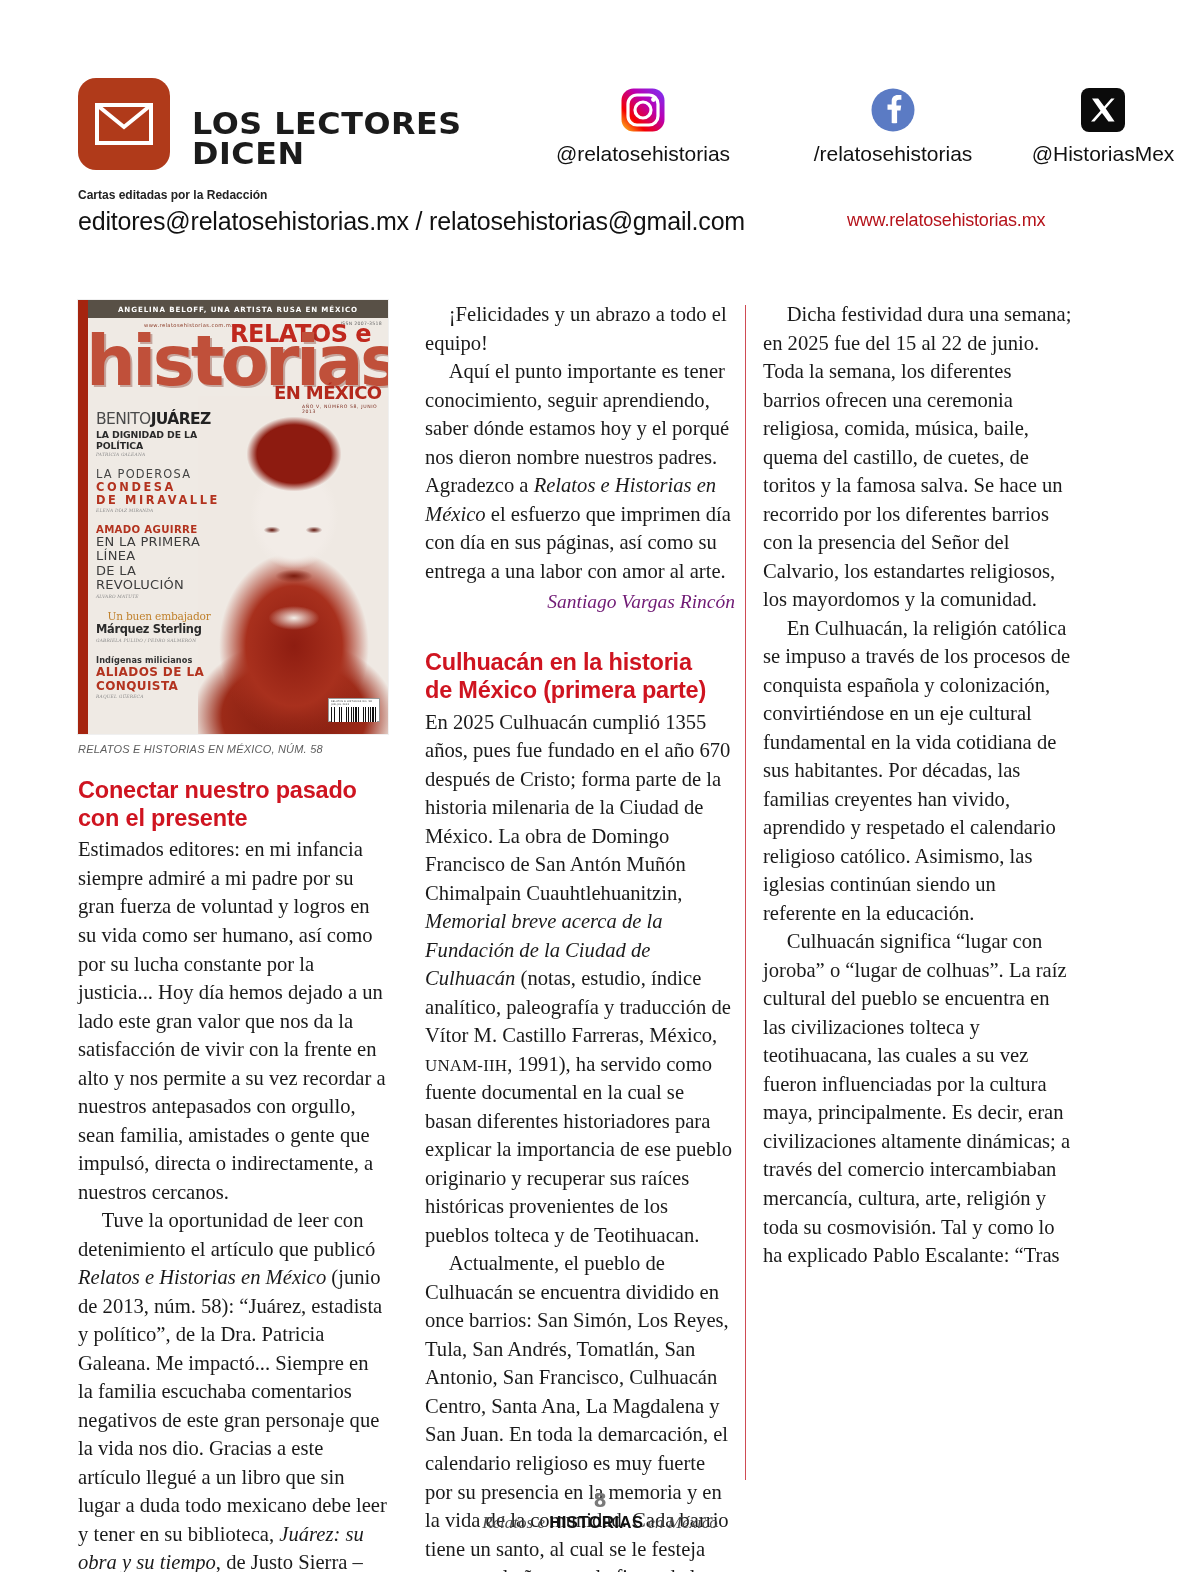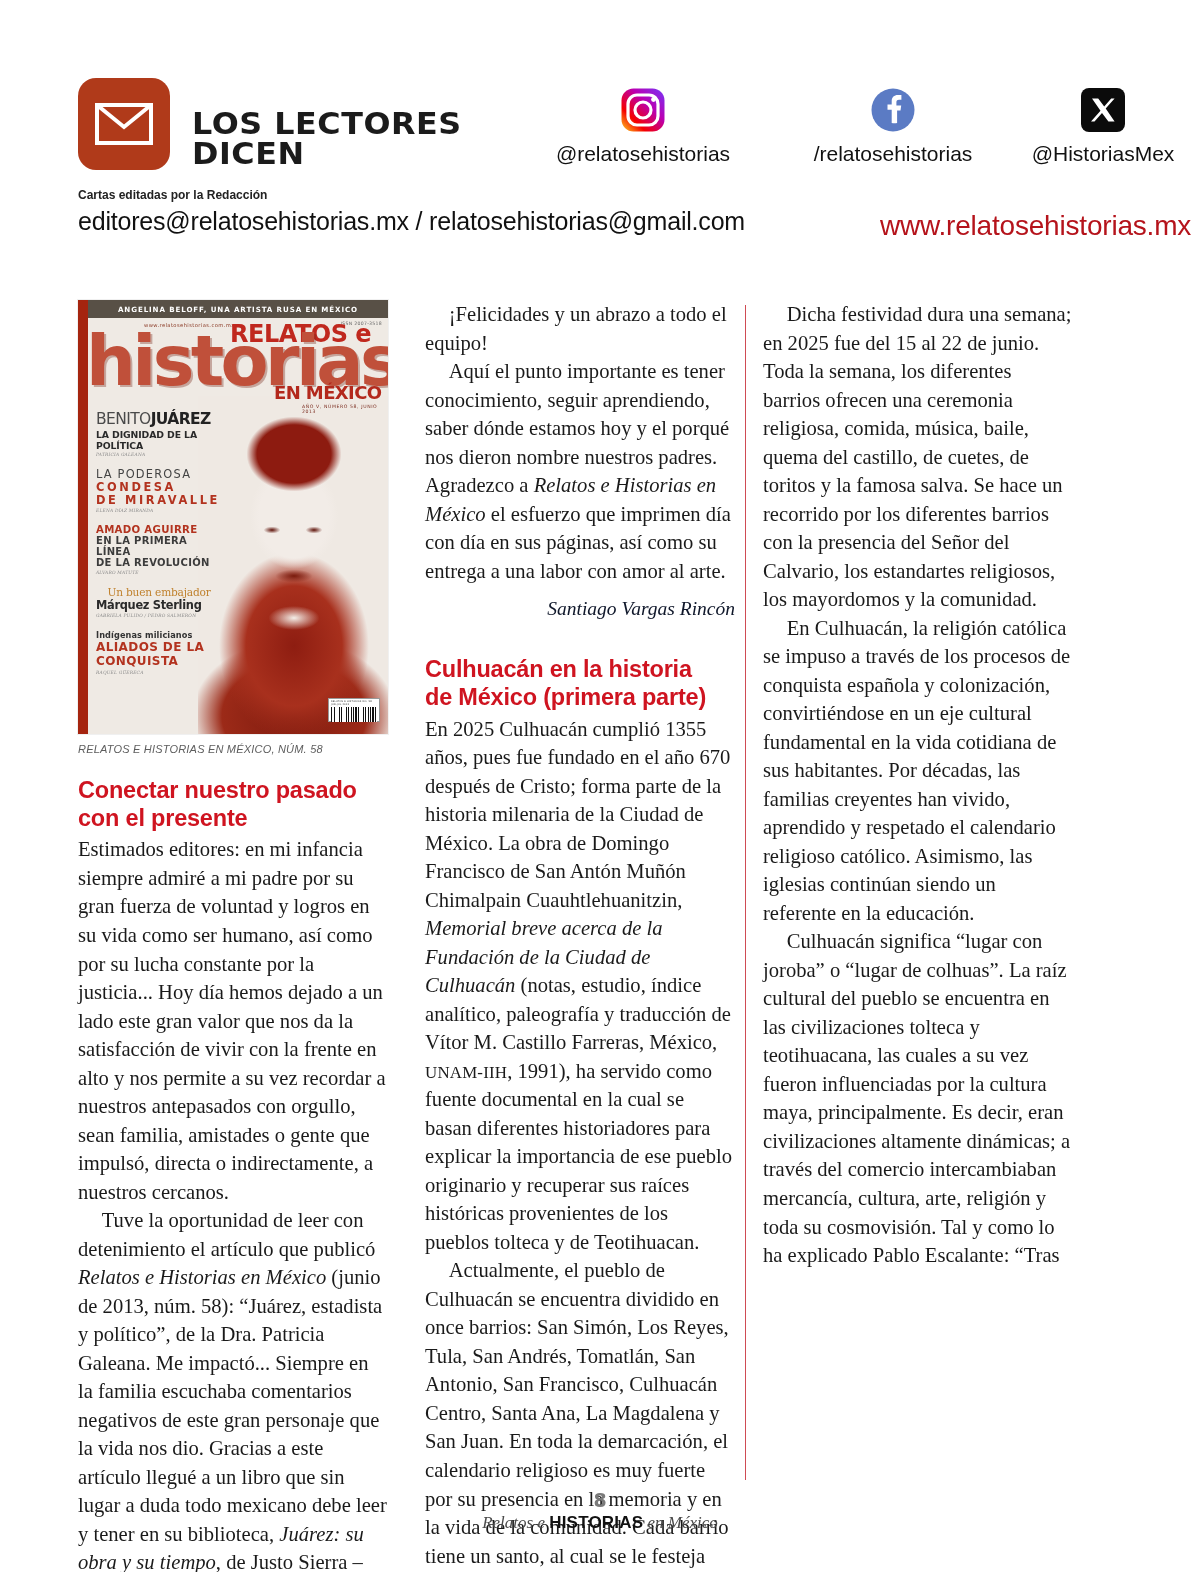--- a/index.html
+++ b/index.html
@@ -46,23 +46,23 @@
     position:absolute;left:78px;top:188px;
     font-family:"Liberation Sans", sans-serif;
     font-size:12px;color:#222;font-weight:bold;
   }
   .emails{
     position:absolute;left:78px;top:207px;
     font-family:"Liberation Sans", sans-serif;
     font-size:25px;color:#111;letter-spacing:-0.2px;
   }
   .weburl{
-    position:absolute;left:880px;top:210px;
-    font-family:"Liberation Sans", sans-serif;
-    font-size:28px;color:#b5131b;letter-spacing:-0.2px;
+    position:absolute;left:847px;top:210px;
+    font-family:"Liberation Sans", sans-serif;
+    font-size:18px;color:#b5131b;letter-spacing:-0.2px;
   }
 
   
   .col{position:absolute;top:300px;width:310px;}
   #col1{left:78px;}
   #col2{left:425px;}
   #col3{left:763px;}
 
   .rule{
     position:absolute;left:745px;top:305px;width:1px;height:1175px;
@@ -79,21 +79,21 @@
   .body-txt i{font-style:italic;}
   .sc{font-size:0.82em;letter-spacing:0.2px;}
 
   .art-head{
     font-family:"Liberation Sans", sans-serif;
     font-weight:700;color:#cf1420;
     font-size:23.5px;line-height:1.18;margin:0 0 3px 0;letter-spacing:-0.2px;
   }
   .sig{
     font-family:"Liberation Serif", serif;font-style:italic;
-    font-size:19.5px;color:#0f172a;text-align:right;margin-top:10px;
+    font-size:19.5px;color:#701a75;text-align:right;margin-top:3px;
   }
   .gap{height:34px;}
 
   
   .cover-wrap{position:absolute;left:78px;top:297px;width:310px;}
   .cover{
     position:relative;width:310px;height:434px;background:#efeae4;
     overflow:hidden;box-shadow:0 0 0 1px rgba(0,0,0,0.06);
   }
   .cv-spine{position:absolute;left:0;top:0;width:10px;height:100%;background:#a5240f;}
@@ -149,21 +149,21 @@
       radial-gradient(ellipse 34px 16px at 44px 104px, #f4efe9 0%, rgba(244,239,233,0) 75%);
   }
   .cv-lines{position:absolute;left:18px;top:112px;width:126px;}
   .cv-l1{font-family:"DejaVu Sans",sans-serif;font-size:15.5px;color:#4a4a4a;letter-spacing:-0.6px;line-height:1;}
   .cv-l1 b{color:#222;font-weight:700;}
   .cv-l2{font-family:"DejaVu Sans",sans-serif;font-weight:700;font-size:9.3px;color:#2a2a2a;letter-spacing:-0.1px;margin-top:1px;}
   .cv-au{font-family:"DejaVu Serif",serif;font-style:italic;font-size:4.4px;color:#8a8a8a;margin-top:1.5px;letter-spacing:0.2px;}
   .cv-h2{font-family:"DejaVu Sans",sans-serif;font-size:11.4px;color:#444;letter-spacing:1.2px;line-height:1.12;margin-top:11px;}
   .cv-h2 .r{color:#b3331f;font-weight:700;letter-spacing:2.6px;display:block;}
   .cv-h3a{font-family:"DejaVu Sans",sans-serif;font-weight:700;font-size:10.2px;color:#b3331f;letter-spacing:0.3px;margin-top:11px;}
-  .cv-h3b{font-family:"DejaVu Sans",sans-serif;font-weight:700;font-size:10px;color:#3c3c3c;letter-spacing:0.3px;line-height:1.12;}
+  .cv-h3b{font-family:"DejaVu Sans",sans-serif;font-weight:400;font-size:13px;color:#3c3c3c;letter-spacing:0.3px;line-height:1.12;}
   .cv-h4a{font-family:"DejaVu Serif",serif;font-size:10.6px;color:#c0822e;margin-top:11px;letter-spacing:-0.2px;text-align:center;}
   .cv-h4b{font-family:"DejaVu Sans",sans-serif;font-weight:700;font-size:11.4px;color:#2b2b2b;letter-spacing:-0.3px;}
   .cv-h5a{font-family:"DejaVu Sans",sans-serif;font-weight:700;font-size:8.2px;color:#333;margin-top:12px;letter-spacing:0.1px;}
   .cv-h5b{font-family:"DejaVu Sans",sans-serif;font-weight:700;font-size:12px;color:#b3331f;letter-spacing:0.4px;}
   .cv-barcode{
     position:absolute;right:8px;bottom:12px;width:52px;height:24px;background:#fff;
     border:0.5px solid #999;padding:1px 2px;box-sizing:border-box;
   }
   .cv-barcode .bt{font-family:"DejaVu Sans",sans-serif;font-size:2.4px;color:#333;letter-spacing:0.2px;}
   .cv-barcode .bars{

